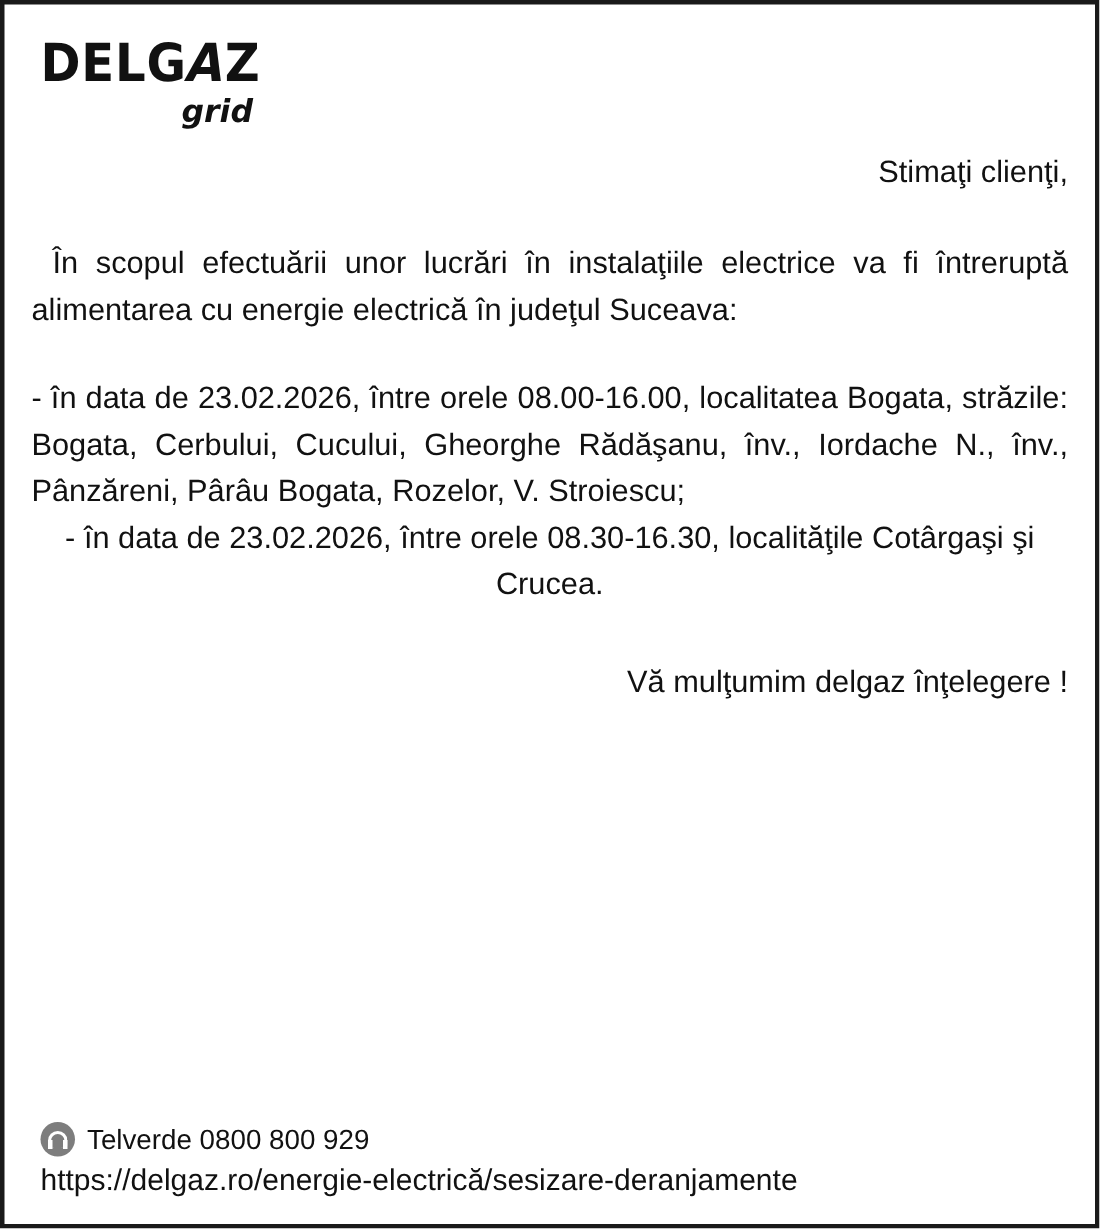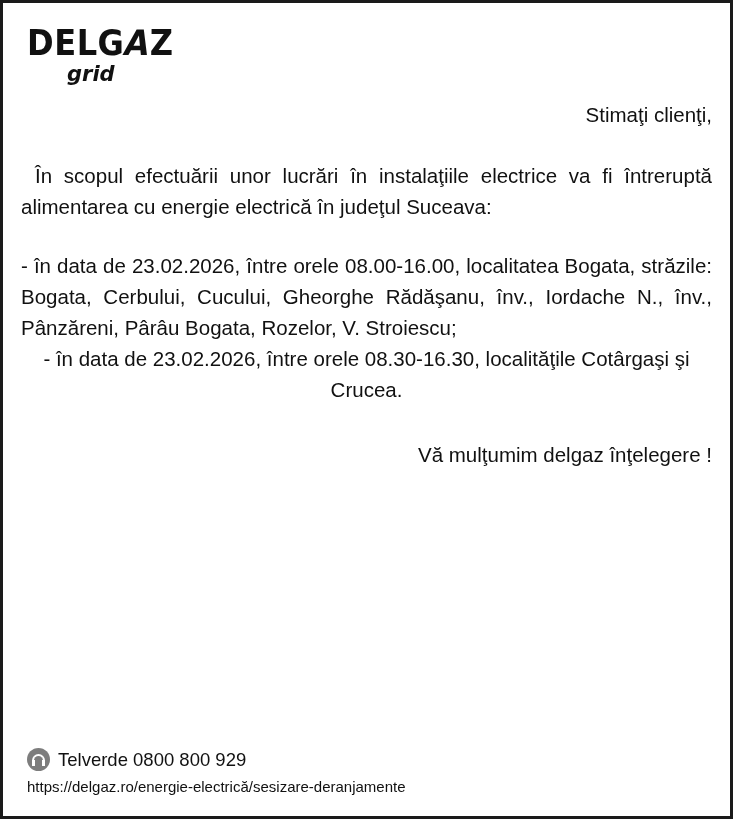--- a/index.html
+++ b/index.html
@@ -54,21 +54,21 @@
     display: inline-block;
     transform: skewX(-12deg);
   }
   .logo-sub {
     font-family: "DejaVu Sans", sans-serif;
     font-style: italic;
     font-weight: bold;
     font-size: 21px;
     line-height: 22px;
     color: #111111;
-    margin-left: 40px;
+    margin-left: 94px;
     margin-top: 2px;
   }
 
   
   .txt {
     font-family: "Liberation Sans", sans-serif;
     font-size: 20.5px;
     line-height: 31px;
     color: #111111;
     text-align: right;
@@ -143,21 +143,21 @@
     border-right: 3px solid #ffffff;
   }
   .tel {
     font-family: "Liberation Sans", sans-serif;
     font-size: 18.5px;
     color: #111111;
     line-height: 22px;
   }
   .url {
     font-family: "Liberation Sans", sans-serif;
-    font-size: 15px;
+    font-size: 20px;
     color: #111111;
     line-height: 26px;
     margin-top: 3px;
     margin-left: 0;
   }
 </style>
 </head>
 <body>
 
 <div class="page">

